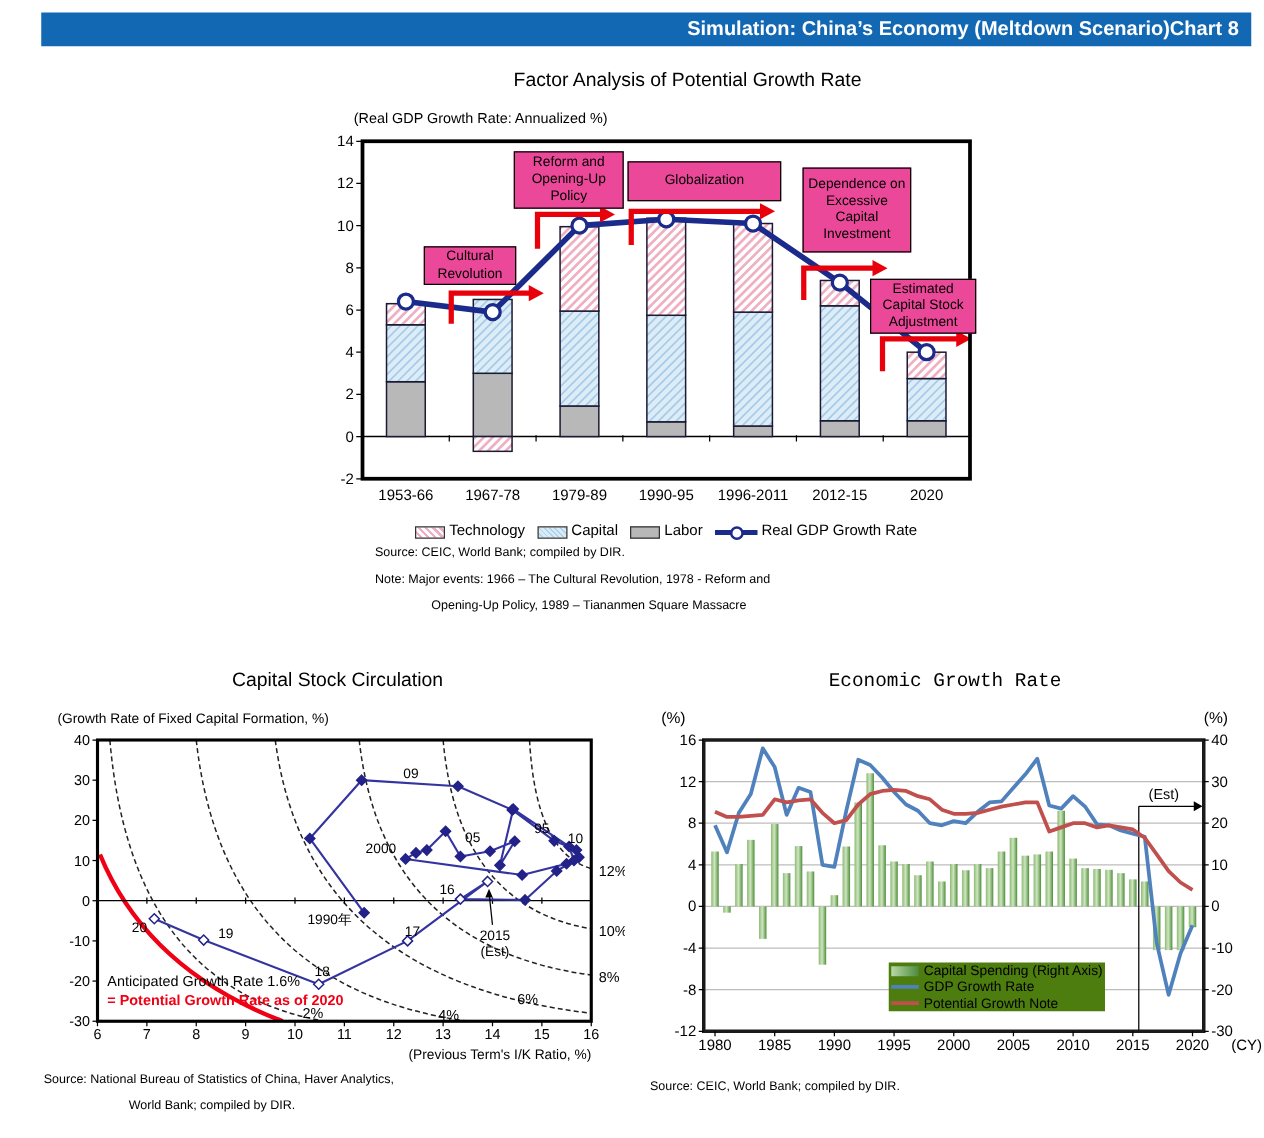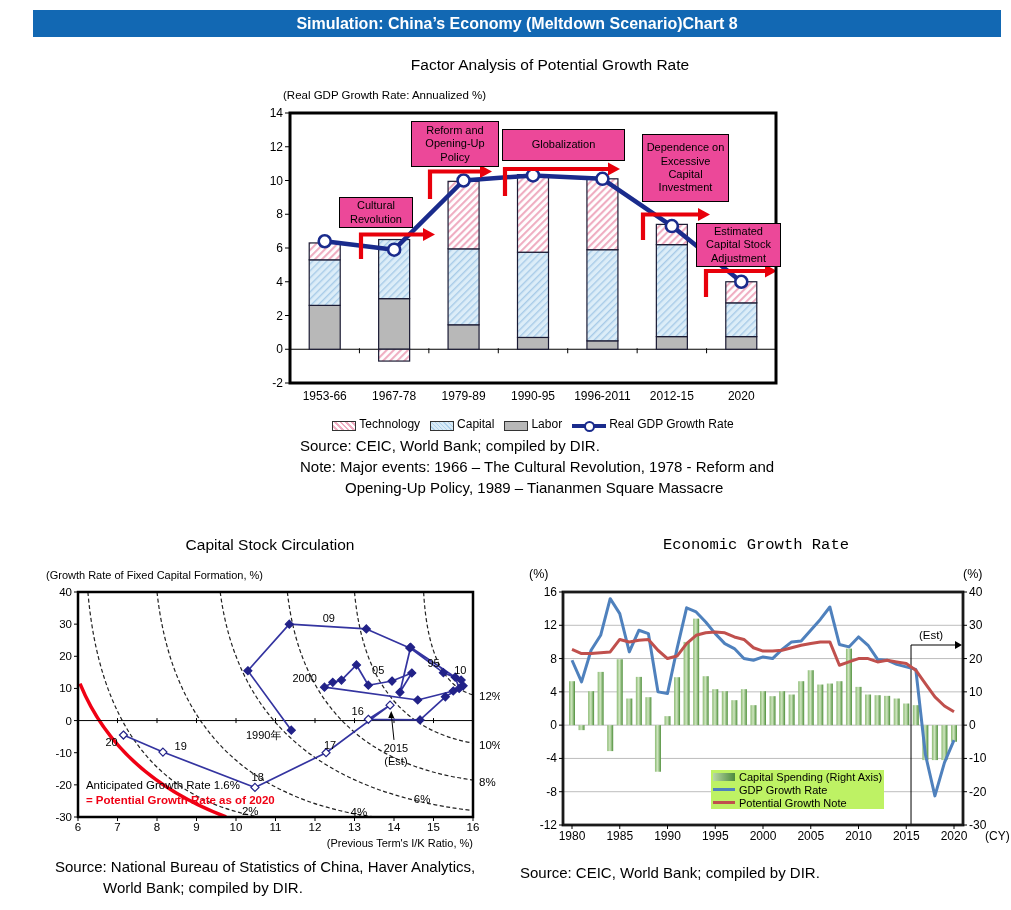--- a/index.html
+++ b/index.html
@@ -1,20 +1,20 @@
 <!DOCTYPE html>
 <html><head>
 <meta charset="utf-8">
 <style>
   html,body{margin:0;padding:0;background:#fff;}
   .page{position:relative;width:1011px;height:910px;background:#fff;
         font-family:"Liberation Sans","DejaVu Sans",sans-serif;color:#000;overflow:hidden;}
   svg{position:absolute;}
   .header-bar{position:absolute;left:33px;top:10px;width:968px;height:27px;
-      display:flex;justify-content:center;align-items:center;
+      display:flex;justify-content:flex-end;align-items:center;
       color:#fff;font-weight:bold;font-size:16px;padding:0 10px;box-sizing:border-box;}
   .chart-title{position:absolute;text-align:center;font-size:15.5px;}
   #c1-title{left:300px;top:56px;width:500px;}
   #c2-title{left:70px;top:536px;width:400px;}
   #c3-title{left:556px;top:536px;width:400px;font-family:Liberation Mono, monospace;}
   .axis-note{position:absolute;font-size:11.5px;text-align:right;}
   #c1-ylabel{left:283px;top:89px;}
   #c2-ylabel{left:46px;top:569px;font-size:11px;}
   .pct-label{position:absolute;font-size:12.5px;}
   #c3-pct-left{left:529px;top:567px;}
@@ -30,25 +30,25 @@
            align-items:center;gap:10px;font-size:12px;}
   .legend1 .item{display:flex;align-items:flex-end;gap:3px;}
   .sw{width:24px;height:10px;border:1px solid #333;box-sizing:border-box;}
   .sw-tech{background:repeating-linear-gradient(45deg,#fff,#fff 2px,#efaec2 2px,#efaec2 4px);}
   .sw-cap{background:repeating-linear-gradient(45deg,#d9ebf7,#d9ebf7 2px,#aed2ec 2px,#aed2ec 3px);}
   .sw-labor{background:#b8b8b8;}
   .sw-gdpline{position:relative;width:34px;height:10px;border:none;}
   .sw-gdpline::before{content:"";position:absolute;left:0;top:3px;width:34px;height:4px;background:#1a2b8c;}
   .sw-gdpline::after{content:"";position:absolute;left:12px;top:0;width:7px;height:7px;border-radius:50%;
       background:#fff;border:2px solid #1a2b8c;}
-  .src{position:absolute;font-size:15px;}
+  .src{position:absolute;font-size:10px;}
   #src1-1{left:300px;top:437px;} #src1-2{left:300px;top:458px;} #src1-3{left:345px;top:479px;}
-  #src2-1{left:35px;top:858px;margin-left:20px;}  #src2-2{left:103px;top:879px;}
+  #src2-1{left:35px;top:858px;}  #src2-2{left:103px;top:879px;}
   #src3{left:520px;top:864px;}
-  .legend3{position:absolute;left:711px;top:770px;background:#bef264;font-size:11px;z-index:5;padding:0 2px;}
+  .legend3{position:absolute;left:711px;top:770px;background:#4d7c0f;font-size:11px;z-index:5;padding:0 2px;}
   .legend3 .l3-row{display:flex;align-items:center;gap:4px;height:13px;}
   .sw3-bar{width:22px;height:8px;background:linear-gradient(90deg,#b9d8a6,#4d8a3d);}
   .sw3-blue{width:22px;height:3.5px;background:#4f81bd;}
   .sw3-red{width:22px;height:3.5px;background:#c0504d;}
 </style>
 </head>
 <body>
 
 <div class="page">
 

